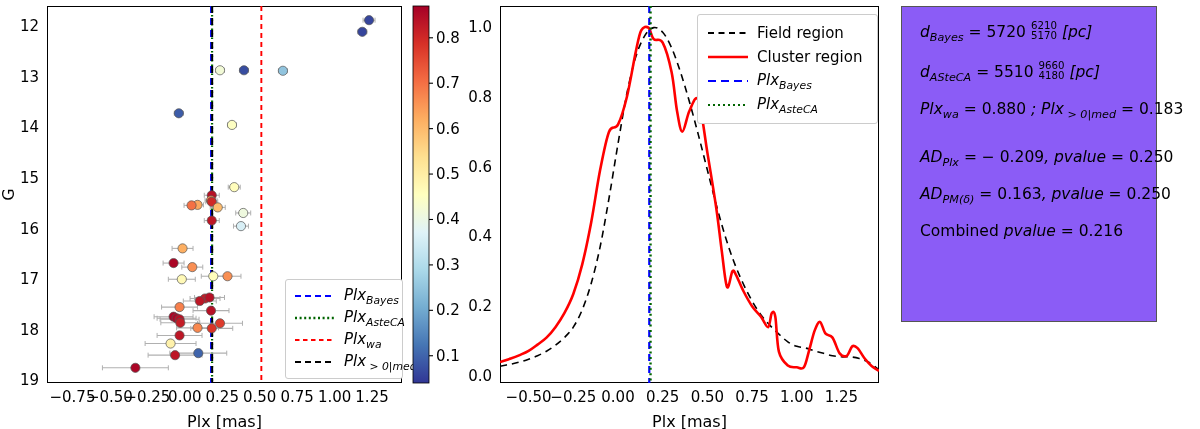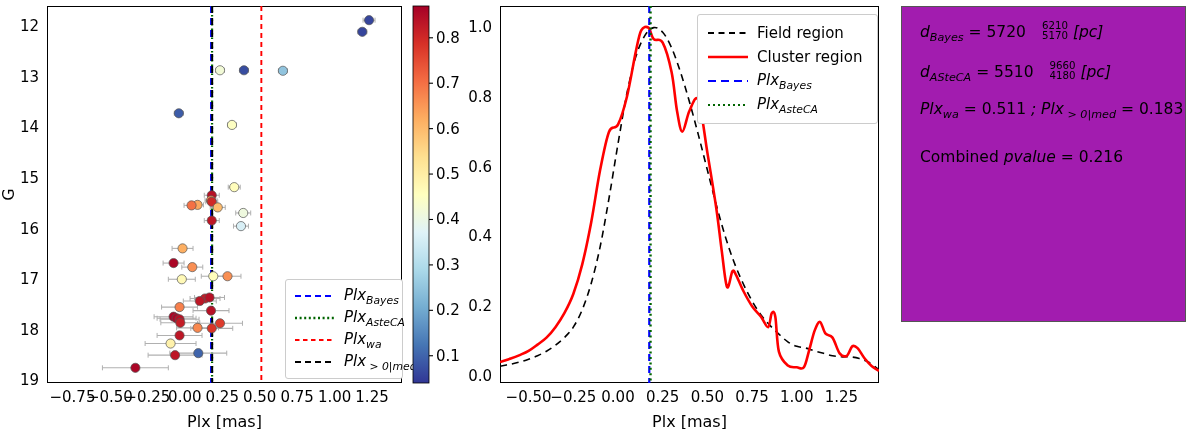--- a/index.html
+++ b/index.html
@@ -13,28 +13,28 @@
   .panel-annot{font-size:17px;fill:#000;}
 
   .legend-box{position:absolute;background:#fff;border:1px solid #cccccc;border-radius:3px;
               box-sizing:border-box;}
   .legend-row{display:flex;align-items:center;height:22px;}
   .legend-key{width:44px;height:14px;margin-right:7px;flex:0 0 44px;}
   .legend-text{font-size:15px;color:#000;white-space:nowrap;font-style:italic;}
   .legend-text.plain{font-style:normal;}
   sub{font-size:0.72em;font-style:italic;}
 
-  #textbox{position:absolute;left:901px;top:6px;width:285px;height:316px;
-           border:1.6px solid #555;background:#a21caf;box-sizing:border-box;
+  #textbox{position:absolute;left:901px;top:6px;width:256px;height:316px;
+           border:1.6px solid #555;background:#8b5cf6;box-sizing:border-box;
            padding:14px 16px 10px 18px;}
   .eq{font-size:15.5px;color:#000;line-height:1.05;margin:0 0 17px 0;white-space:nowrap;font-style:italic;}
   .eq.last{margin-bottom:0;}
   .eq .up{font-style:normal;}
   .supsub{display:inline-block;vertical-align:-0.22em;font-size:0.66em;line-height:1.0;
-          text-align:left;font-style:normal;margin-left:16px;}
+          text-align:left;font-style:normal;margin-left:5px;}
   .supsub i{display:block;font-style:normal;}
 </style>
 </head>
 <body>
 
 <div id="fig">
 
   <svg id="left-svg" width="440" height="429" style="position:absolute;left:0;top:0;">
       <line x1="72.46413502109705" y1="383" x2="72.46413502109705" y2="378" stroke="#000" stroke-width="1.2"></line>
       <line x1="72.46413502109705" y1="6" x2="72.46413502109705" y2="11" stroke="#000" stroke-width="1.2"></line>
@@ -610,21 +610,27 @@
     </div>
 
   <div id="textbox">
     <div class="eq">
       d<sub>Bayes</sub> = <span class="up">5720</span><span class="supsub"><i>6210</i><i>5170</i></span> <span>[pc]</span>
     </div>
     <div class="eq">
       d<sub>ASteCA</sub> = <span class="up">5510</span><span class="supsub"><i>9660</i><i>4180</i></span> <span>[pc]</span>
     </div>
     <div class="eq">
-      Plx<sub>wa</sub> = <span class="up">0.511</span> ; Plx<sub> &gt; 0|med</sub> = <span class="up">0.183</span>
+      Plx<sub>wa</sub> = <span class="up">0.880</span> ; Plx<sub> &gt; 0|med</sub> = <span class="up">0.183</span>
     </div>
     <div style="height:12px"></div>
+    <div class="eq">
+      AD<sub>Plx</sub> = <span class="up">− 0.209</span>, pvalue = <span class="up">0.250</span>
+    </div>
+    <div class="eq">
+      AD<sub>PM(δ)</sub> = <span class="up">0.163</span>, pvalue = <span class="up">0.250</span>
+    </div>
     <div class="eq last">
       <span class="up">Combined</span> pvalue = <span class="up">0.216</span>
     </div>
   </div>
 
 </div>
 
 </body></html>

